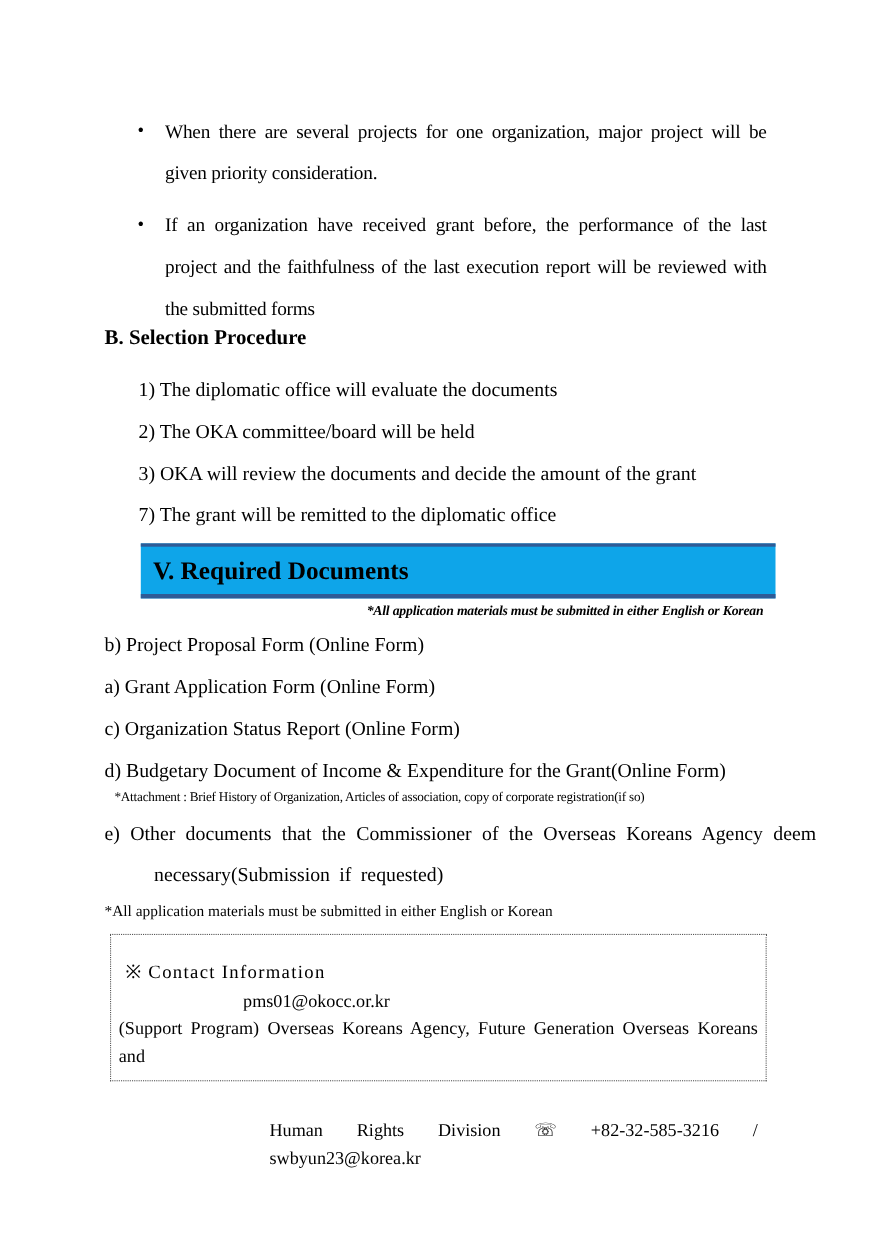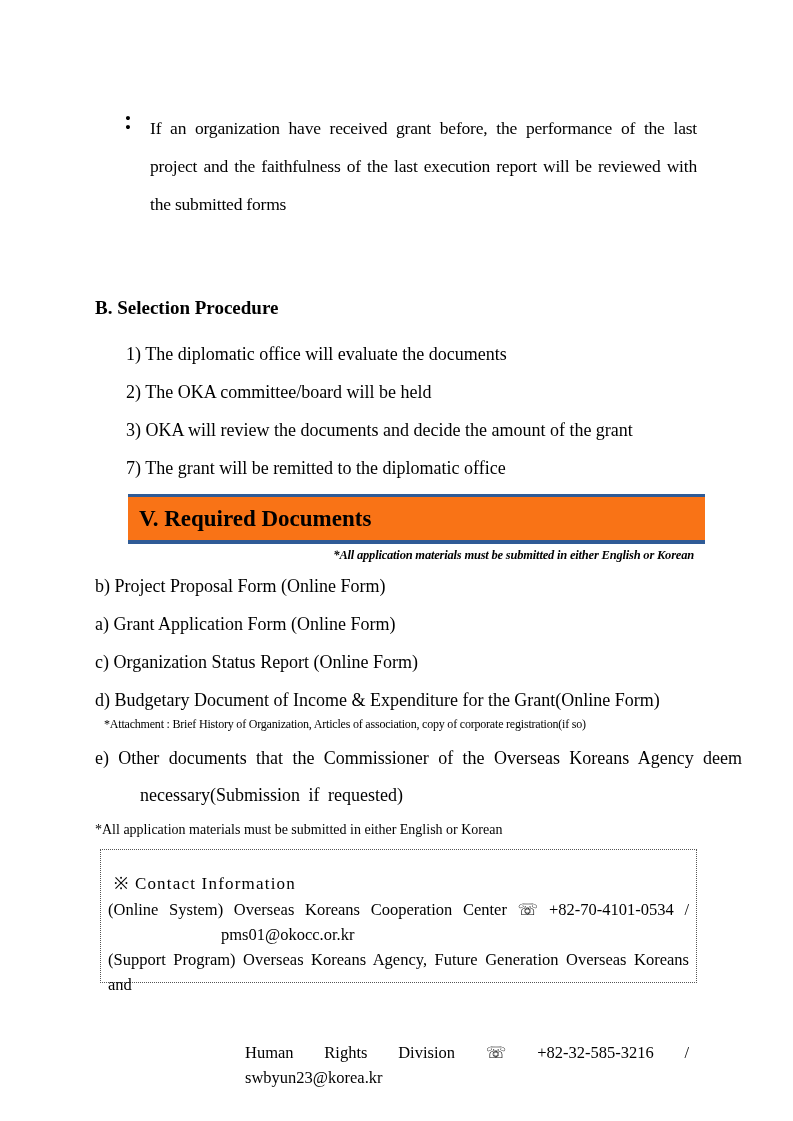--- a/index.html
+++ b/index.html
@@ -30,21 +30,21 @@
 
   
   .b-heading { left: 95px; top: 297px; font-size: 19px; font-weight: bold; white-space: nowrap; }
   .steps { left: 104px; top: 335px; list-style: none; margin: 0; padding: 0; }
   .steps li { font-size: 18px; line-height: 38px; white-space: nowrap; margin-left: 22px; }
 
   
   .section-header {
     left: 128px; top: 494px; width: 566px; height: 43px;
     box-sizing: content-box;
-    background: #f97316;
+    background: #0ea5e9;
     border-top: 3px solid #2f5b96;
     border-bottom: 4px solid #2f5b96;
     font-size: 23px; font-weight: bold;
     line-height: 43px;
     padding-left: 11px;
     white-space: nowrap;
   }
   .lang-note {
     left: 128px; top: 548px; width: 566px;
     text-align: right;
@@ -81,20 +81,21 @@
   .indent-division { padding-left: 137px; margin-top: 43px; }
 </style>
 </head>
 <body>
 
 <div class="page">
 
   <ul class="bullet-list abs">
     <li>
       <span class="bullet-marker">•</span>
+      <span>When there are several projects for one organization, major project will be given priority consideration.</span>
     </li>
     <li>
       <span class="bullet-marker">•</span>
       <span>If an organization have received grant before, the performance of the last project and the faithfulness of the last execution report will be reviewed with the submitted forms</span>
     </li>
   </ul>
 
   <div class="b-heading abs">B. Selection Procedure</div>
 
   <ol class="steps abs">
@@ -116,19 +117,18 @@
   </ul>
 
   <div class="attachment-note abs">*Attachment : Brief History of Organization, Articles of association, copy of corporate registration(if so)</div>
 
   <div class="item-e abs">e) Other documents that the Commissioner of the Overseas Koreans Agency deem necessary(Submission if requested)</div>
 
   <div class="footer-note abs">*All application materials must be submitted in either English or Korean</div>
 
   <div class="contact-box abs">
     <div class="contact-title">※ Contact Information</div>
-    <div class="contact-line justify-full">(Online System) Overseas Koreans Cooperation Center ☏ +82-70-4101-0534 /</div>
     <div class="contact-line indent-email">pms01@okocc.or.kr</div>
     <div class="contact-line justify-full">(Support Program) Overseas Koreans Agency, Future Generation Overseas Koreans and</div>
     <div class="contact-line indent-division justify-full">Human Rights Division ☏ +82-32-585-3216 / swbyun23@korea.kr</div>
   </div>
 
 </div>
 
 </body></html>

